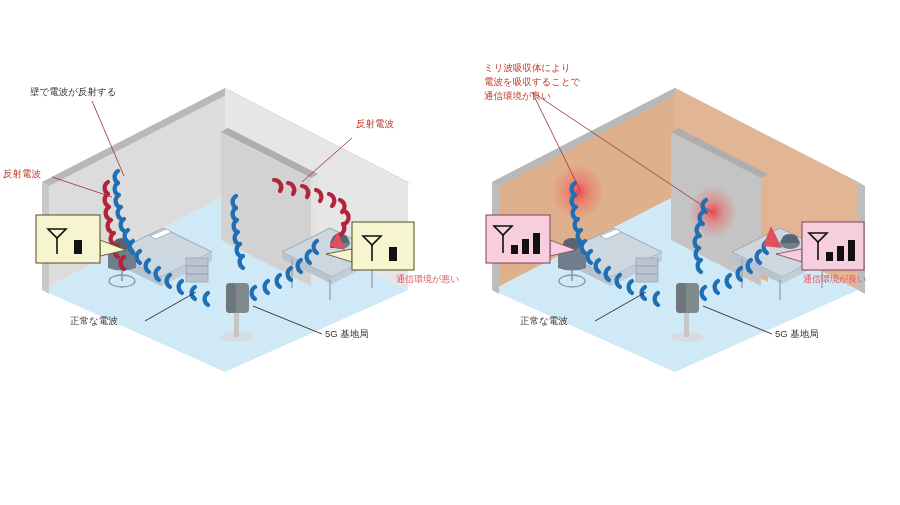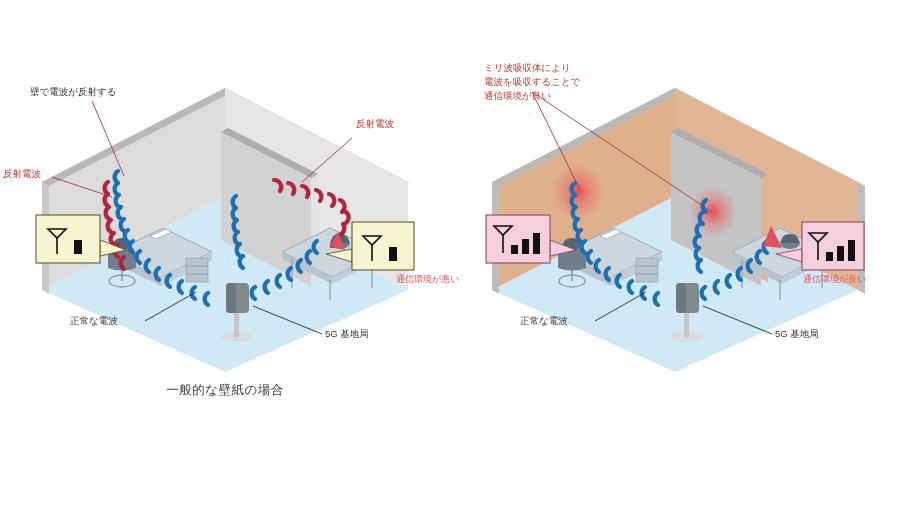--- a/index.html
+++ b/index.html
@@ -169,21 +169,20 @@
         <rect x="389" y="247" width="8" height="14" fill="#111"></rect>
       </g>
     </svg>
 
     <div class="ann ann-dark" style="left:30px;top:86px;">壁で電波が反射する</div>
     <div class="ann ann-red" style="left:3px;top:168px;">反射電波</div>
     <div class="ann ann-red" style="left:356px;top:118px;">反射電波</div>
     <div class="ann ann-dark" style="left:70px;top:315px;">正常な電波</div>
     <div class="ann ann-dark" style="left:325px;top:328px;">5G 基地局</div>
     <div class="sig-label" style="left:353px;top:273px;margin-left:43px;">通信環境が悪い</div>
-    <div class="caption">一般的な壁紙の場合</div>
   </div>
 
   <div class="panel panel-right">
     <svg width="450" height="505" viewBox="0 0 450 505">
       <defs>
         <radialGradient id="glowR" cx="50%" cy="50%" r="50%">
           <stop offset="0%" stop-color="#ef3b45" stop-opacity="0.9"></stop>
           <stop offset="45%" stop-color="#ef5a5a" stop-opacity="0.45"></stop>
           <stop offset="100%" stop-color="#ef5a5a" stop-opacity="0"></stop>
         </radialGradient>

